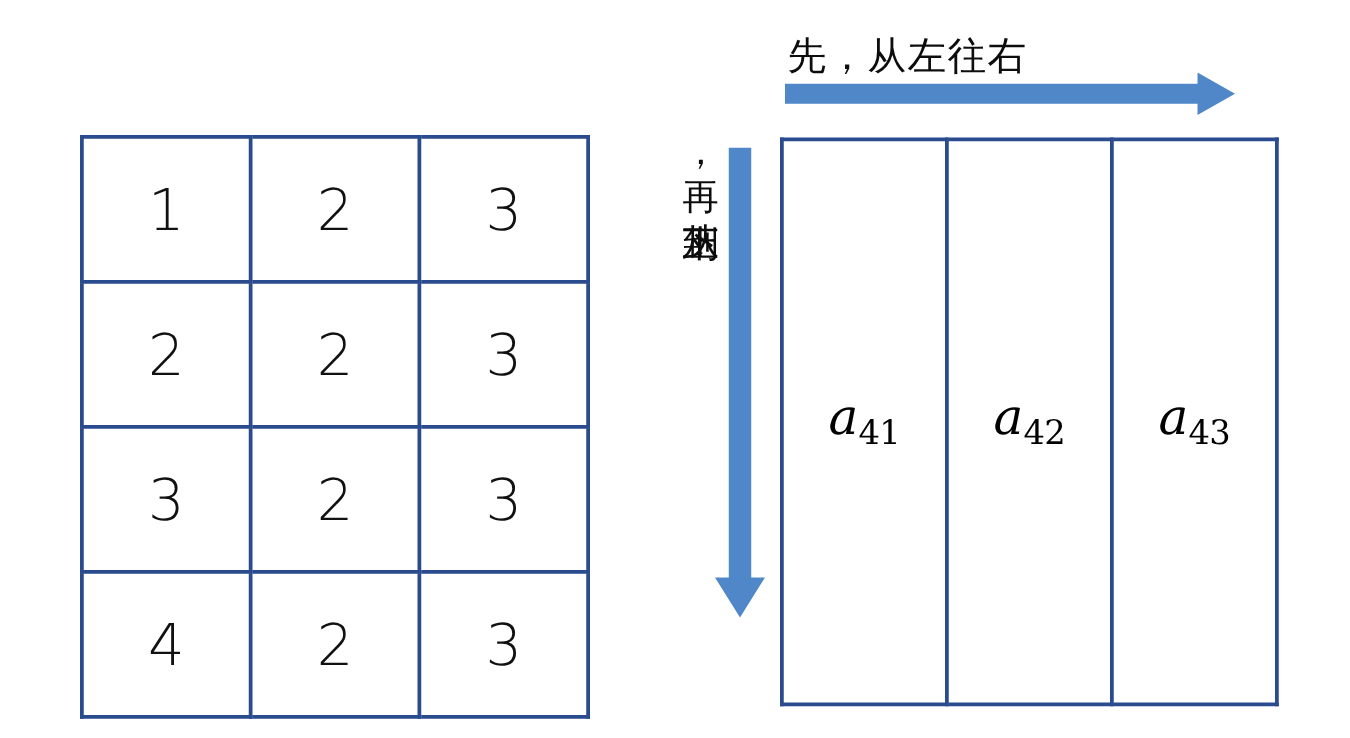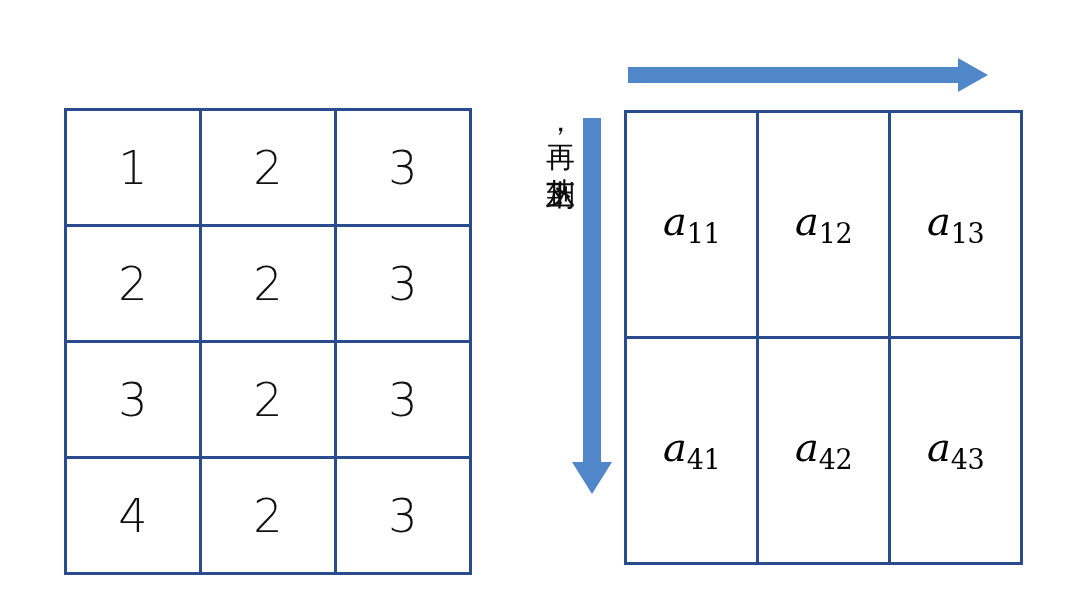--- a/index.html
+++ b/index.html
@@ -146,39 +146,35 @@
         <td>3</td>
       </tr>
       <tr>
         <td>4</td>
         <td>2</td>
         <td>3</td>
       </tr>
     </tbody>
   </table>
 
+  <div id="h-caption">先，从左往右</div>
 
   <svg id="h-arrow" viewBox="0 0 360 34">
     <path d="M0,9 L330,9 L330,0 L360,17 L330,34 L330,25 L0,25 Z" fill="#4f87c9"></path>
   </svg>
 
   <div id="v-caption">再，从上到下</div>
 
   <svg id="v-arrow" viewBox="0 0 40 376">
     <path d="M11,0 L29,0 L29,344 L40,344 L20,376 L0,344 L11,344 Z" fill="#4f87c9"></path>
   </svg>
 
   <table class="grid" id="right-table">
     <tbody>
       <tr>
-        <td class="matrix-cell"><span class="base">a</span><span class="sub">11</span></td>
-        <td class="matrix-cell"><span class="base">a</span><span class="sub">12</span></td>
-        <td class="matrix-cell"><span class="base">a</span><span class="sub">13</span></td>
-      </tr>
-      <tr>
         <td class="matrix-cell"><span class="base">a</span><span class="sub">41</span></td>
         <td class="matrix-cell"><span class="base">a</span><span class="sub">42</span></td>
         <td class="matrix-cell"><span class="base">a</span><span class="sub">43</span></td>
       </tr>
     </tbody>
   </table>
 
 </div>
 
 </body></html>

